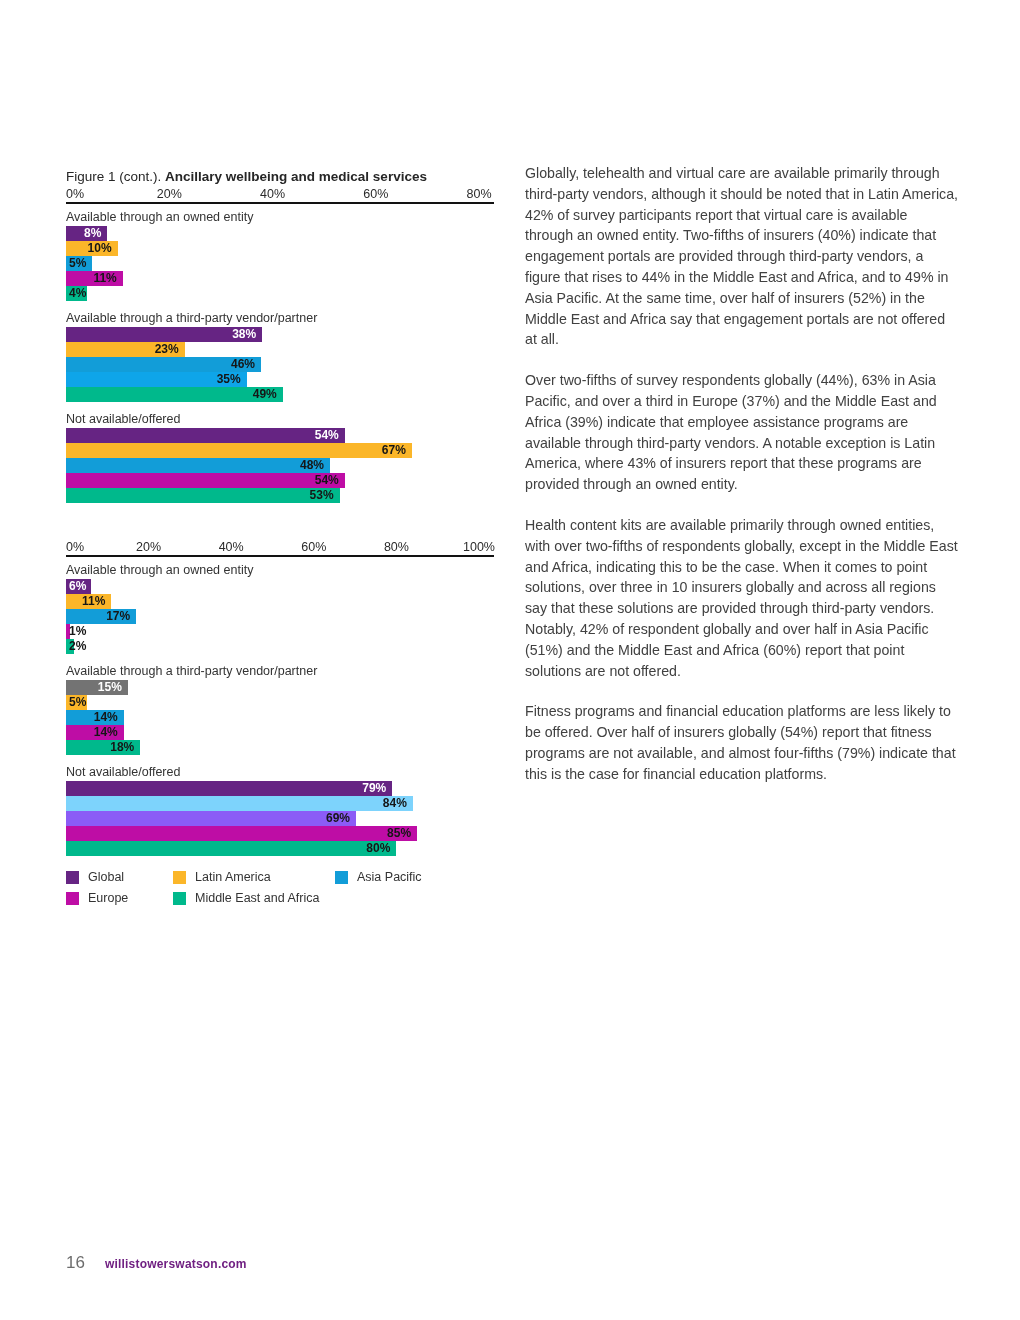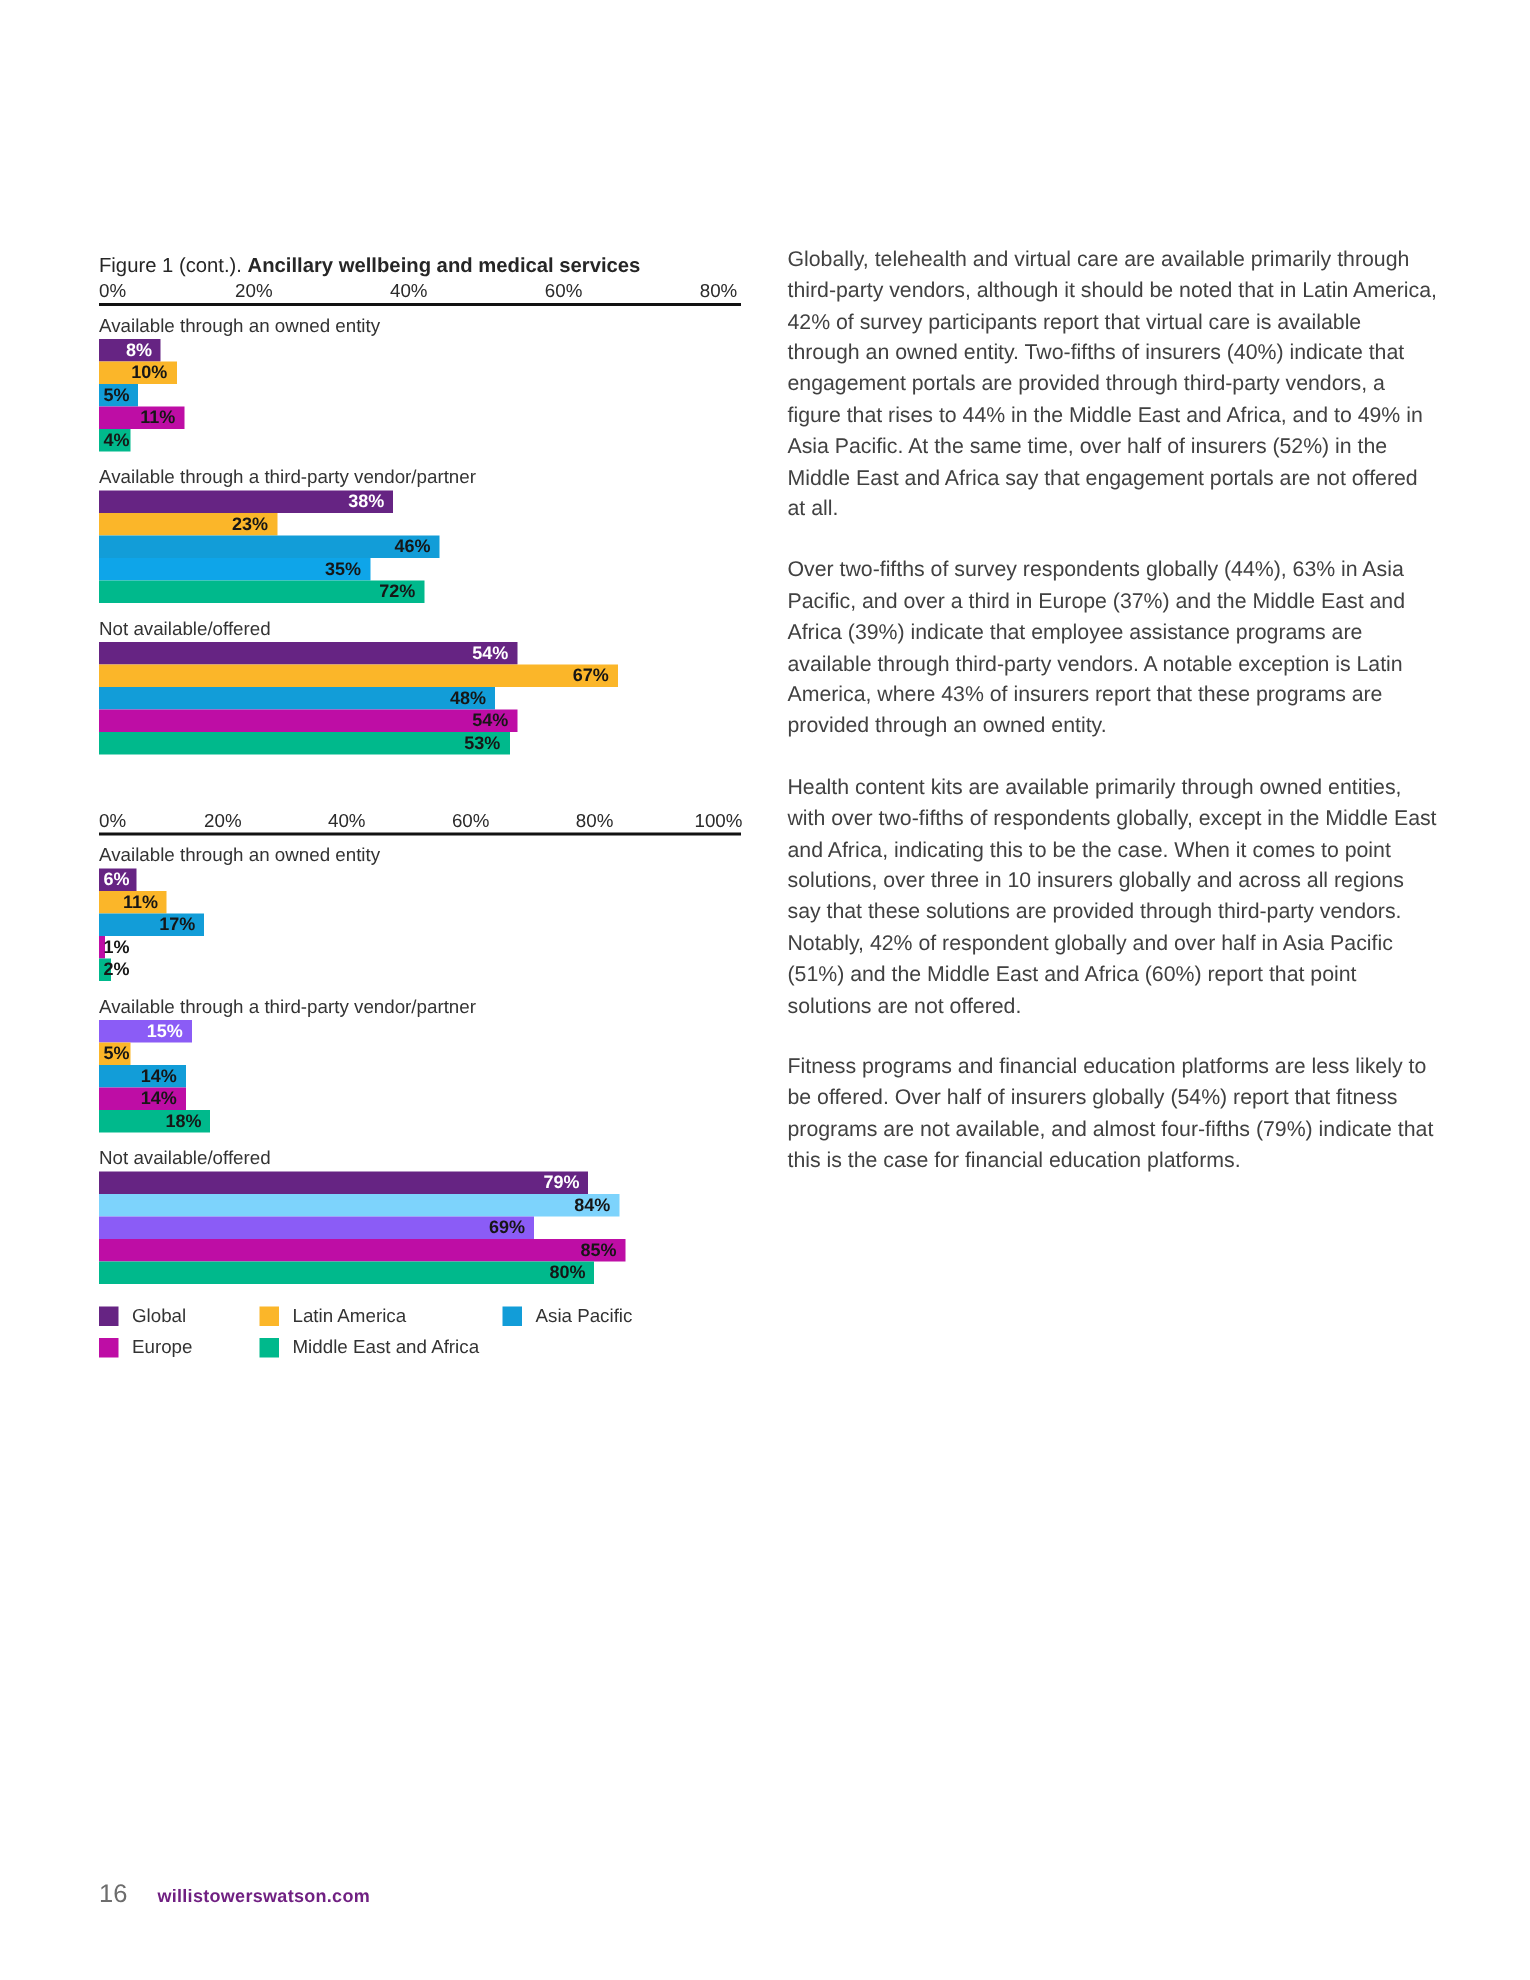--- a/index.html
+++ b/index.html
@@ -80,28 +80,28 @@
           </div>
           <div class="group">
             <div class="group-label">Available through a third-party vendor/partner</div>
             <div class="bars">
               <div class="bar" style="width: 196.2px; background: rgb(102, 36, 131);">
                 <span class="val in-right white">38%</span>
               </div>
               <div class="bar" style="width: 118.7px; background: rgb(251, 182, 41);">
                 <span class="val in-right">23%</span>
               </div>
-              <div class="bar" style="width: 227px; background: rgb(18, 157, 216);">
+              <div class="bar" style="width: 195px; background: rgb(18, 157, 216);">
                 <span class="val in-right">46%</span>
               </div>
               <div class="bar" style="width: 180.7px; background: #0ea5e9;">
                 <span class="val in-right">35%</span>
               </div>
               <div class="bar" style="width: 216.8px; background: rgb(0, 185, 140);">
-                <span class="val in-right">72%</span>
+                <span class="val in-right">49%</span>
               </div>
             </div>
           </div>
           <div class="group">
             <div class="group-label">Not available/offered</div>
             <div class="bars">
               <div class="bar" style="width: 278.8px; background: rgb(102, 36, 131);">
                 <span class="val in-right white">54%</span>
               </div>
               <div class="bar" style="width: 345.9px; background: rgb(251, 182, 41);">
@@ -144,21 +144,21 @@
                 <span class="val at-left">1%</span>
               </div>
               <div class="bar" style="width: 8.3px; background: rgb(0, 185, 140);">
                 <span class="val at-left">2%</span>
               </div>
             </div>
           </div>
           <div class="group">
             <div class="group-label">Available through a third-party vendor/partner</div>
             <div class="bars">
-              <div class="bar" style="width: 61.9px; background: #8b5cf6;">
+              <div class="bar" style="width: 61.9px; background: #737373;">
                 <span class="val in-right white">15%</span>
               </div>
               <div class="bar" style="width: 20.6px; background: rgb(251, 182, 41);">
                 <span class="val at-left">5%</span>
               </div>
               <div class="bar" style="width: 57.8px; background: rgb(18, 157, 216);">
                 <span class="val in-right">14%</span>
               </div>
               <div class="bar" style="width: 57.8px; background: rgb(190, 13, 165);">
                 <span class="val in-right">14%</span>

